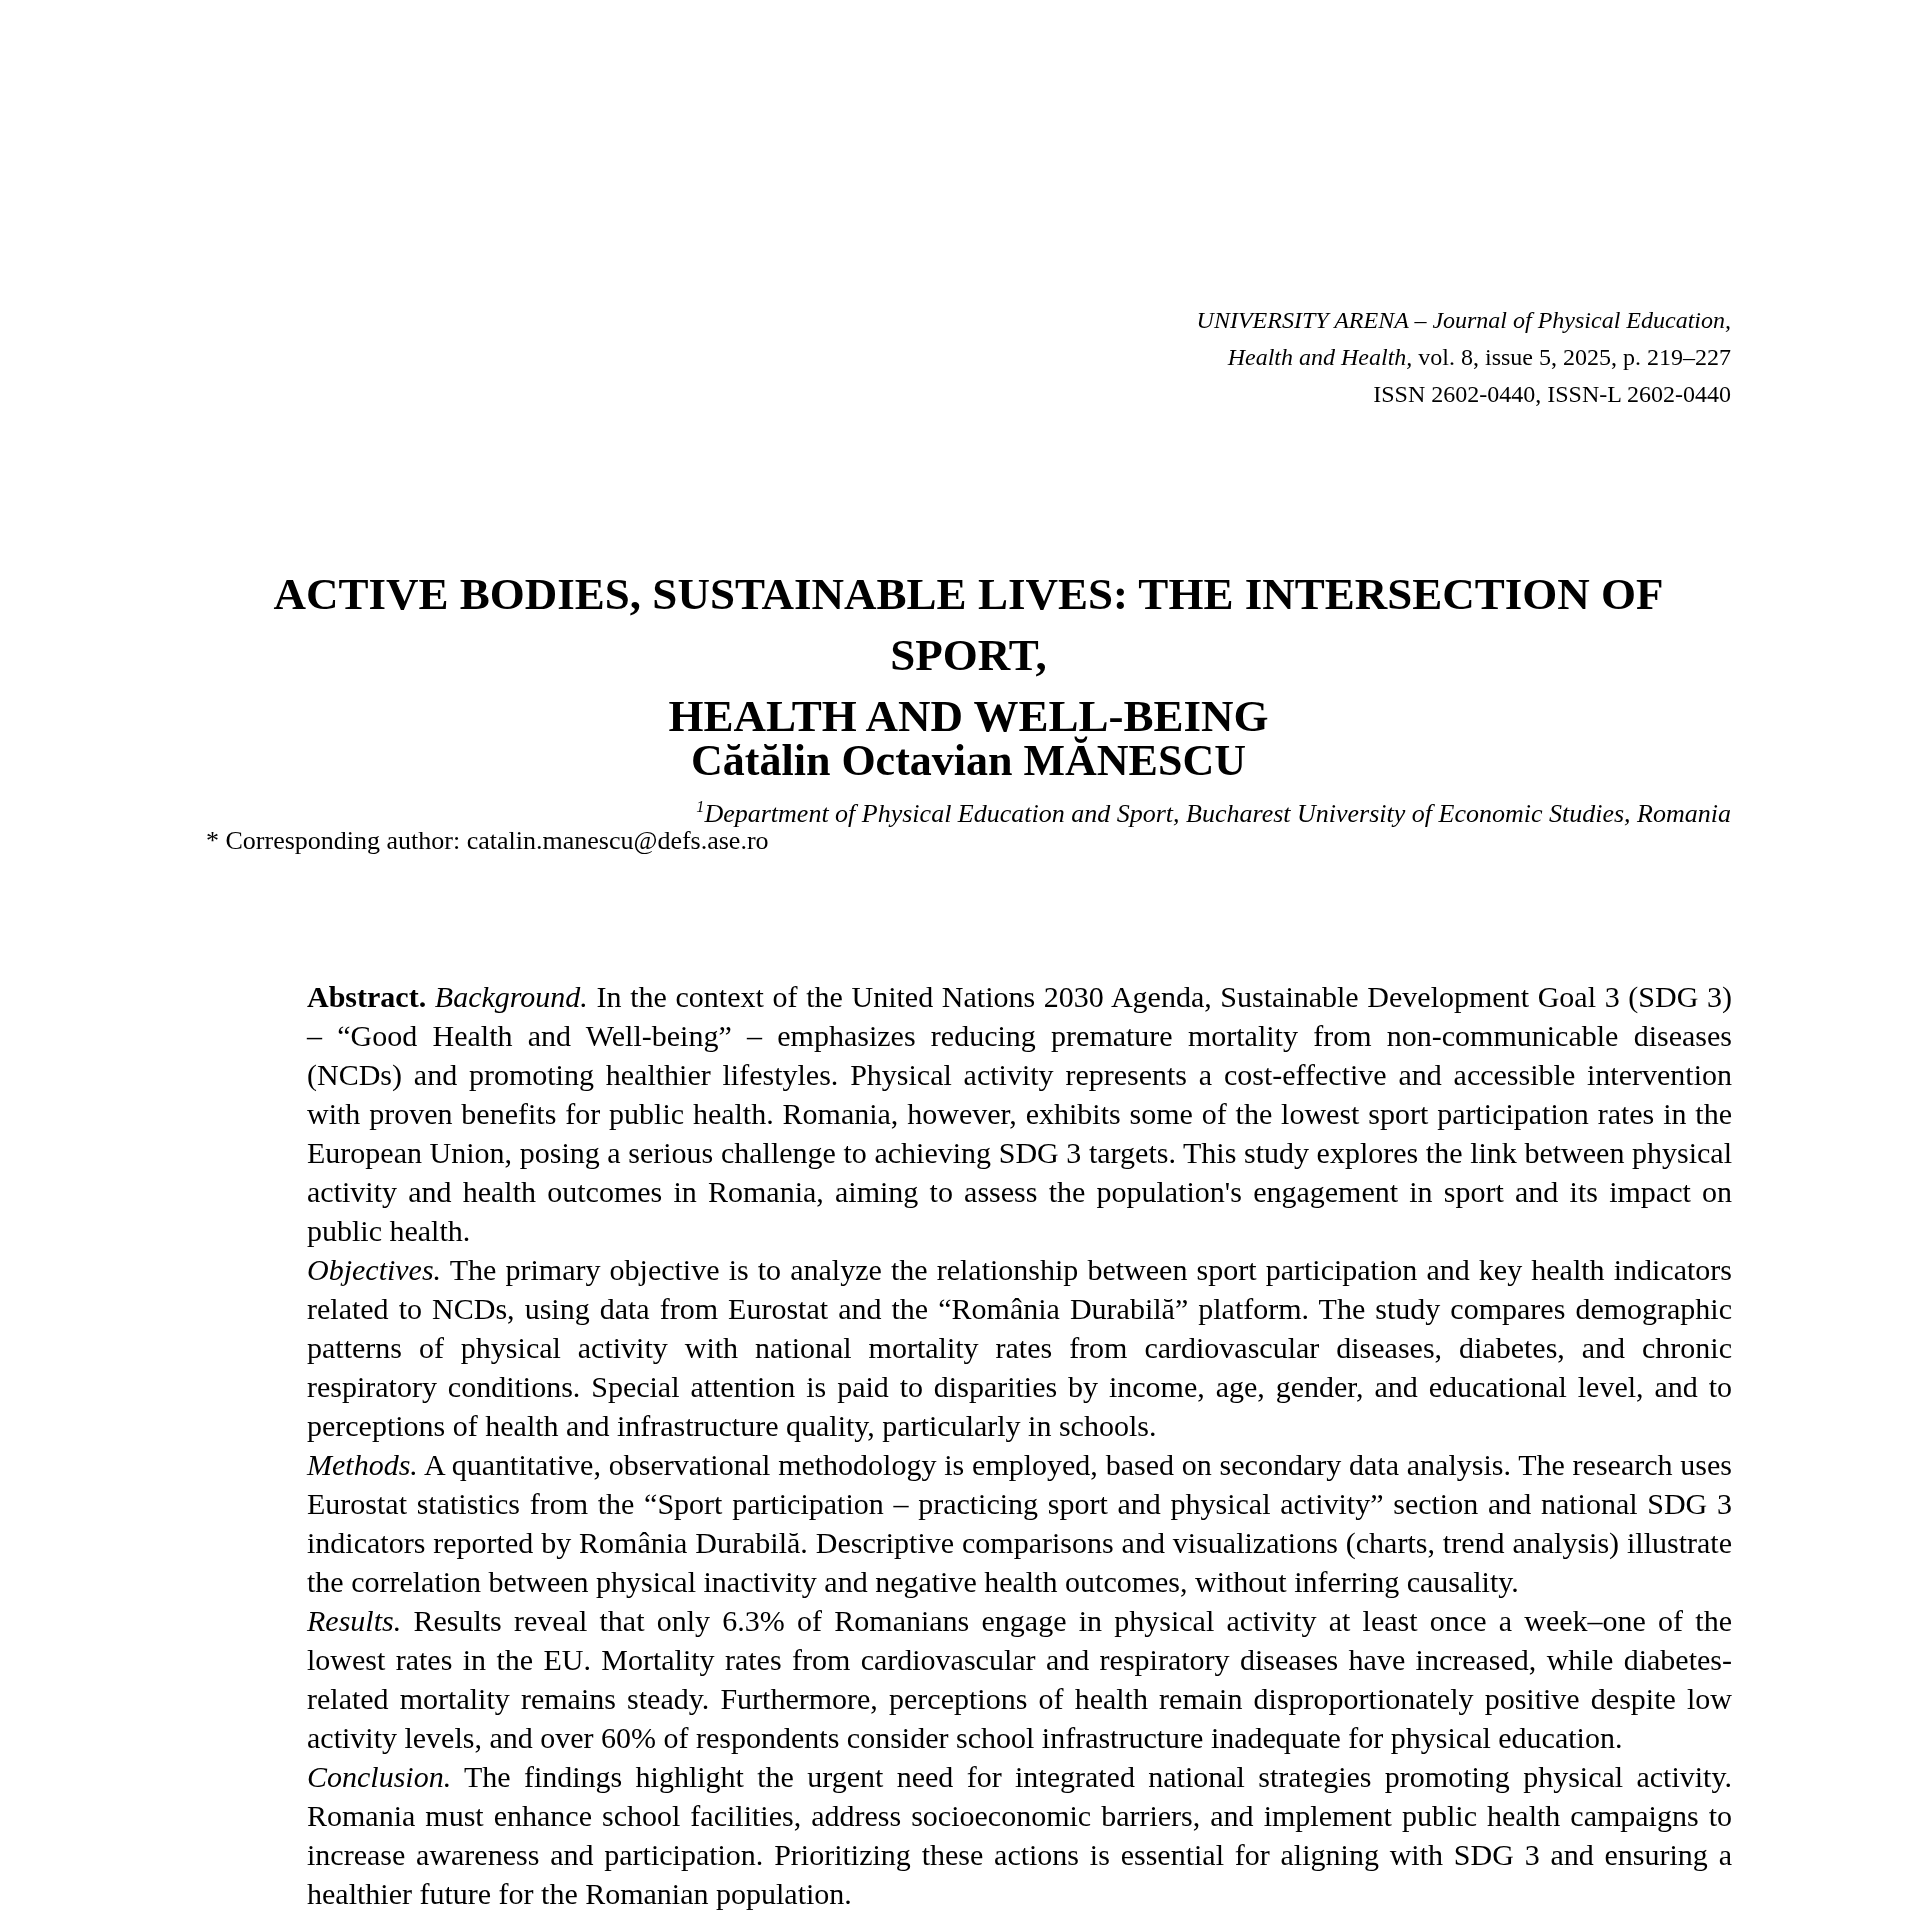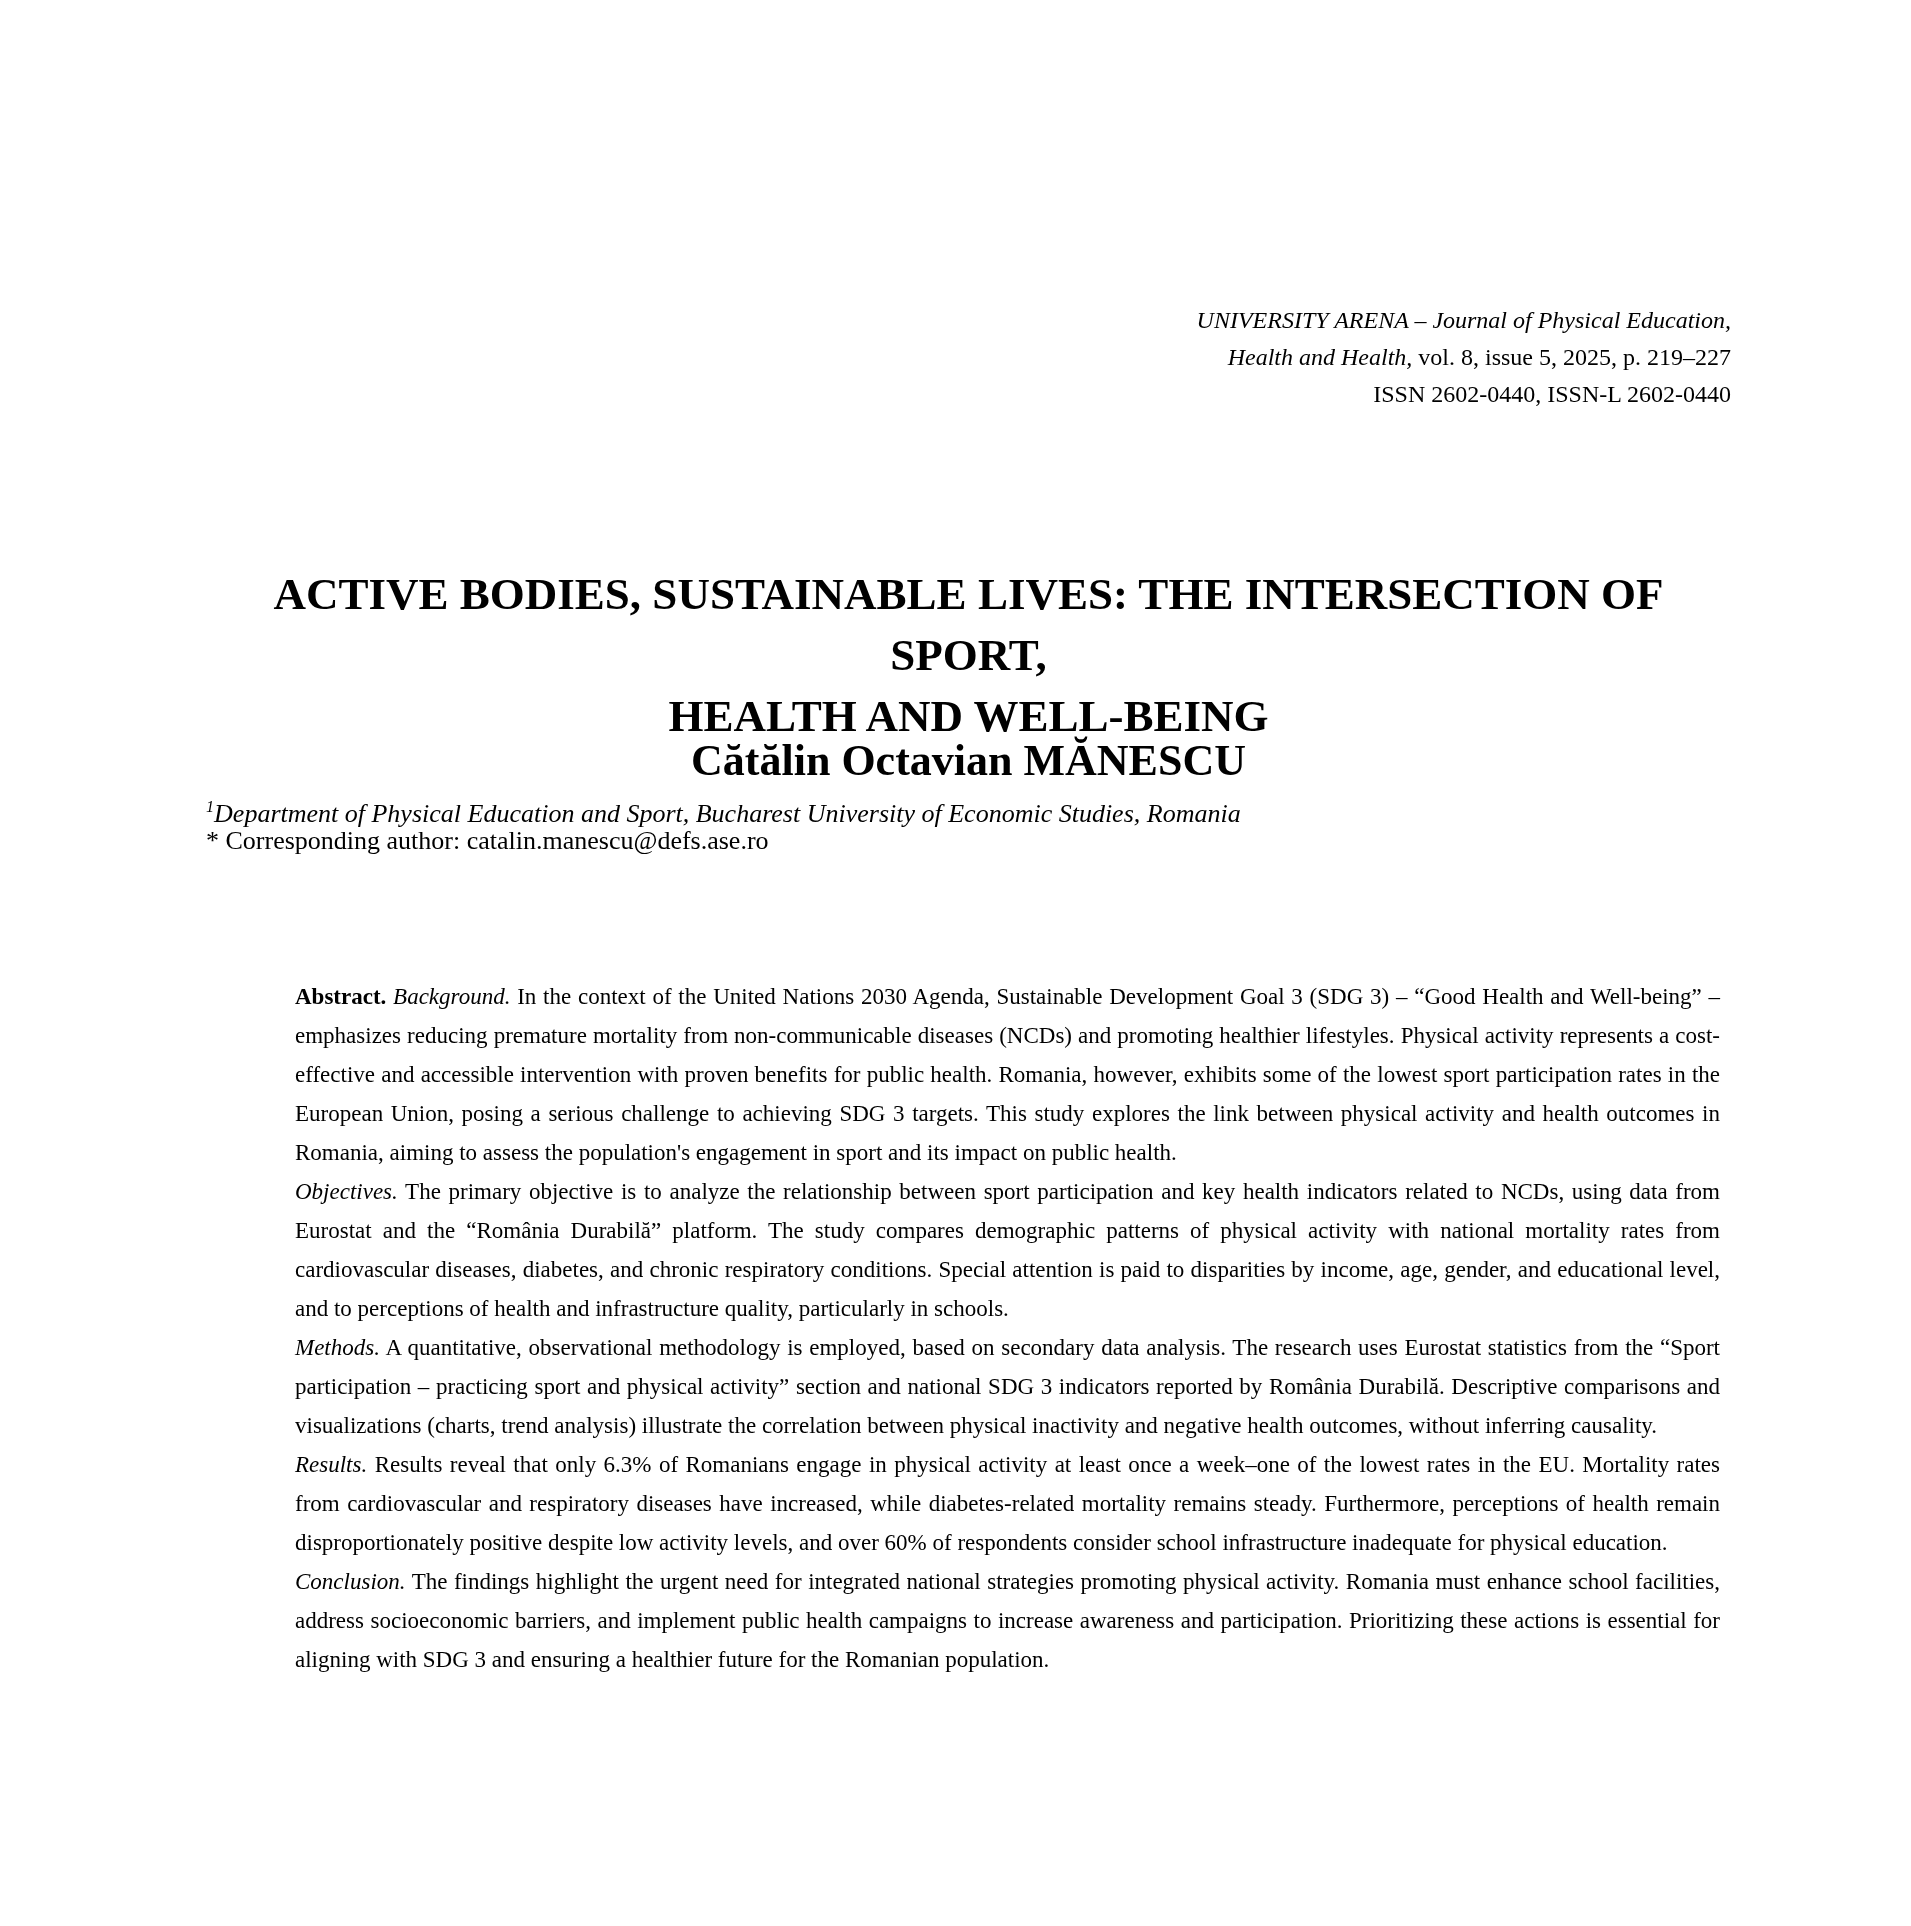--- a/index.html
+++ b/index.html
@@ -20,31 +20,31 @@
     position: absolute; top: 564px; left: 206px; right: 180px;
     text-align: center; font-weight: 700; font-size: 45px; line-height: 61px;
   }
 
   .byline {
     position: absolute; top: 741px; left: 206px; right: 180px;
     text-align: center; font-weight: 700; font-size: 44px; line-height: 39px;
   }
   .affiliation {
     position: absolute; top: 793px; left: 206px; right: 180px;
-    text-align: left; font-style: italic; font-size: 26px; line-height: 28.5px;
+    text-align: right; font-style: italic; font-size: 26px; line-height: 28.5px;
   }
   .affiliation sup { font-size: 0.62em; }
   .corresponding {
     position: absolute; top: 827px; left: 206px; right: 180px;
     text-align: left; font-size: 26px; line-height: 28.5px;
   }
 
   .abstract {
-    position: absolute; top: 977px; left: 295px; width: 1425px;
-    font-size: 23px; line-height: 39px; text-align: justify;
+    position: absolute; top: 977px; left: 307px; width: 1425px;
+    font-size: 30px; line-height: 39px; text-align: justify;
   }
   .abstract p { margin: 0; text-align: justify; }
 </style>
 </head>
 <body>
 
 <div class="page">
 
   <div class="journal-header">
     <div class="jh-line"><i>UNIVERSITY ARENA – Journal of Physical Education,</i></div>

